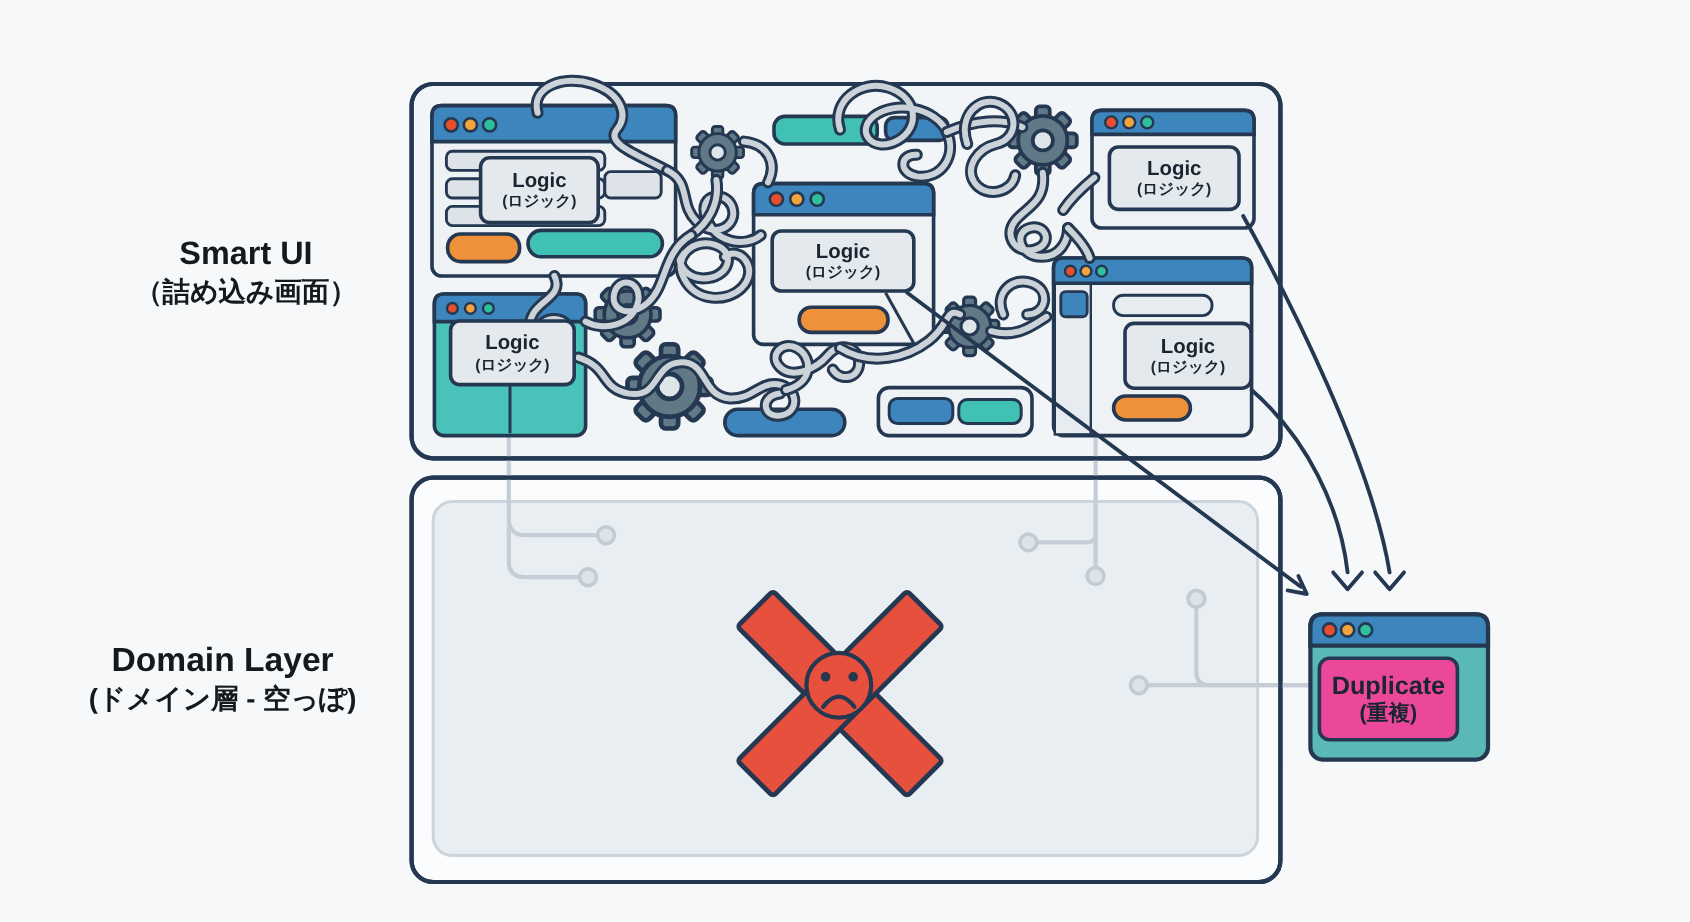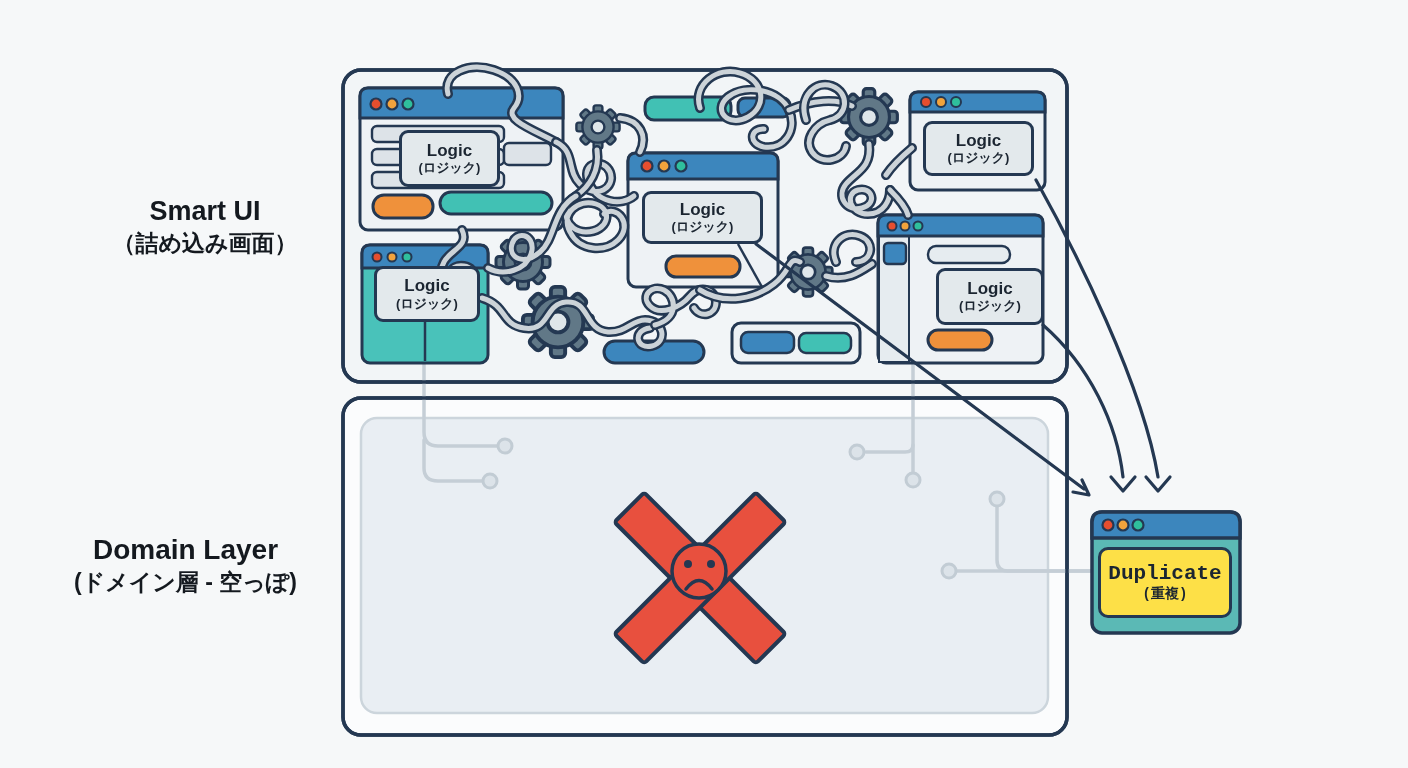--- a/index.html
+++ b/index.html
@@ -17,24 +17,24 @@
   .logic-box{position:absolute;background:#e3e9ec;border:3px solid #243852;border-radius:9px;
              display:flex;flex-direction:column;align-items:center;justify-content:center;
              font-weight:bold;color:#1b2531;z-index:5;box-sizing:border-box;text-align:center;}
   .logic-box .logic-title{font-size:17px;line-height:1.15;}
   .logic-box .logic-sub{font-size:13px;line-height:1.2;}
   #logic-1{left:399px;top:130px;width:101px;height:57px;}
   #logic-2{left:374px;top:266px;width:106px;height:56px;}
   #logic-3{left:642px;top:191px;width:121px;height:53px;}
   #logic-4{left:923px;top:121px;width:111px;height:55px;}
   #logic-5{left:936px;top:268px;width:108px;height:57px;}
-  #duplicate-box{left:1098px;top:547px;width:134px;height:71px;background:#fde047;
-                 border-width:3.5px;border-radius:10px;font-family:Liberation Mono, monospace;}
+  #duplicate-box{left:1098px;top:547px;width:118px;height:71px;background:#ec4899;
+                 border-width:3.5px;border-radius:10px;}
   #duplicate-box .logic-title{font-size:21px;}
-  #duplicate-box .logic-sub{font-size:14px;}
+  #duplicate-box .logic-sub{font-size:18px;}
   .wd{stroke:#243852;stroke-width:10;fill:none;stroke-linecap:round;stroke-linejoin:round;}
   .wl{stroke:#ccd3d8;stroke-width:5;fill:none;stroke-linecap:round;stroke-linejoin:round;}
   .arrow{stroke:#243852;stroke-width:3.2;fill:none;stroke-linecap:round;stroke-linejoin:round;}
   .trace{stroke:#c5ced6;stroke-width:3.5;fill:none;stroke-linecap:round;}
 </style>
 </head>
 <body>
 
 <div id="canvas">
 

